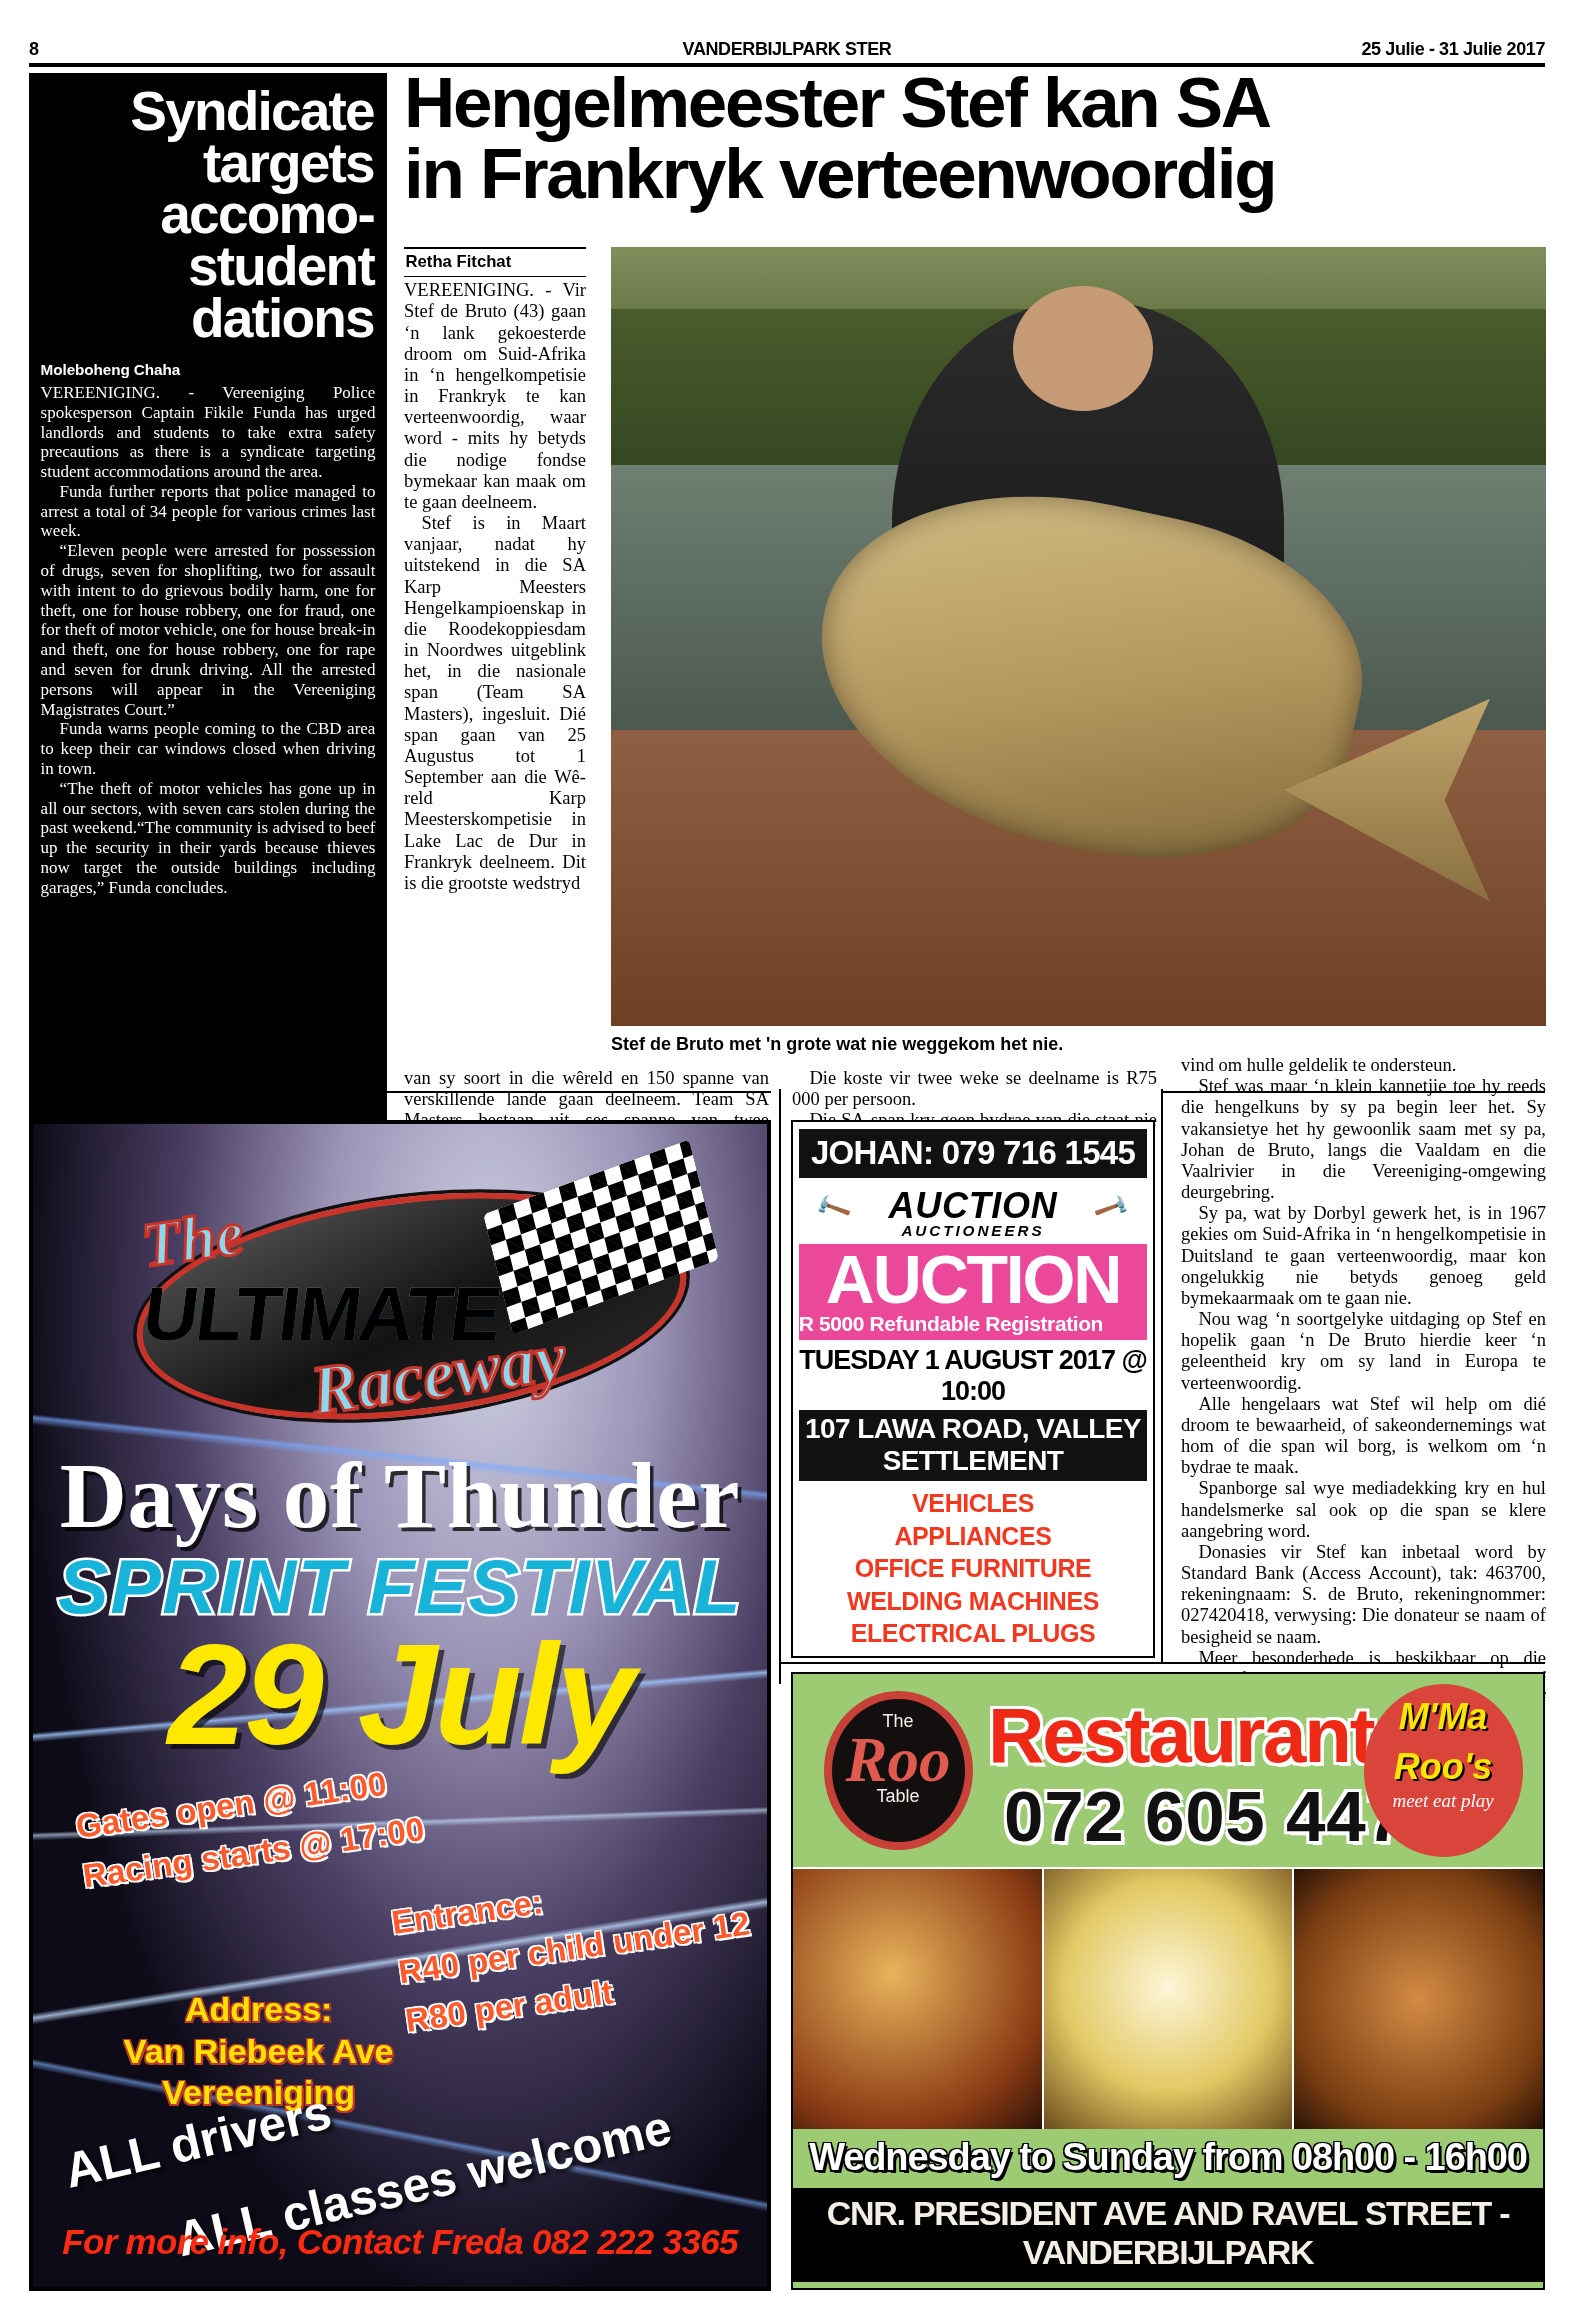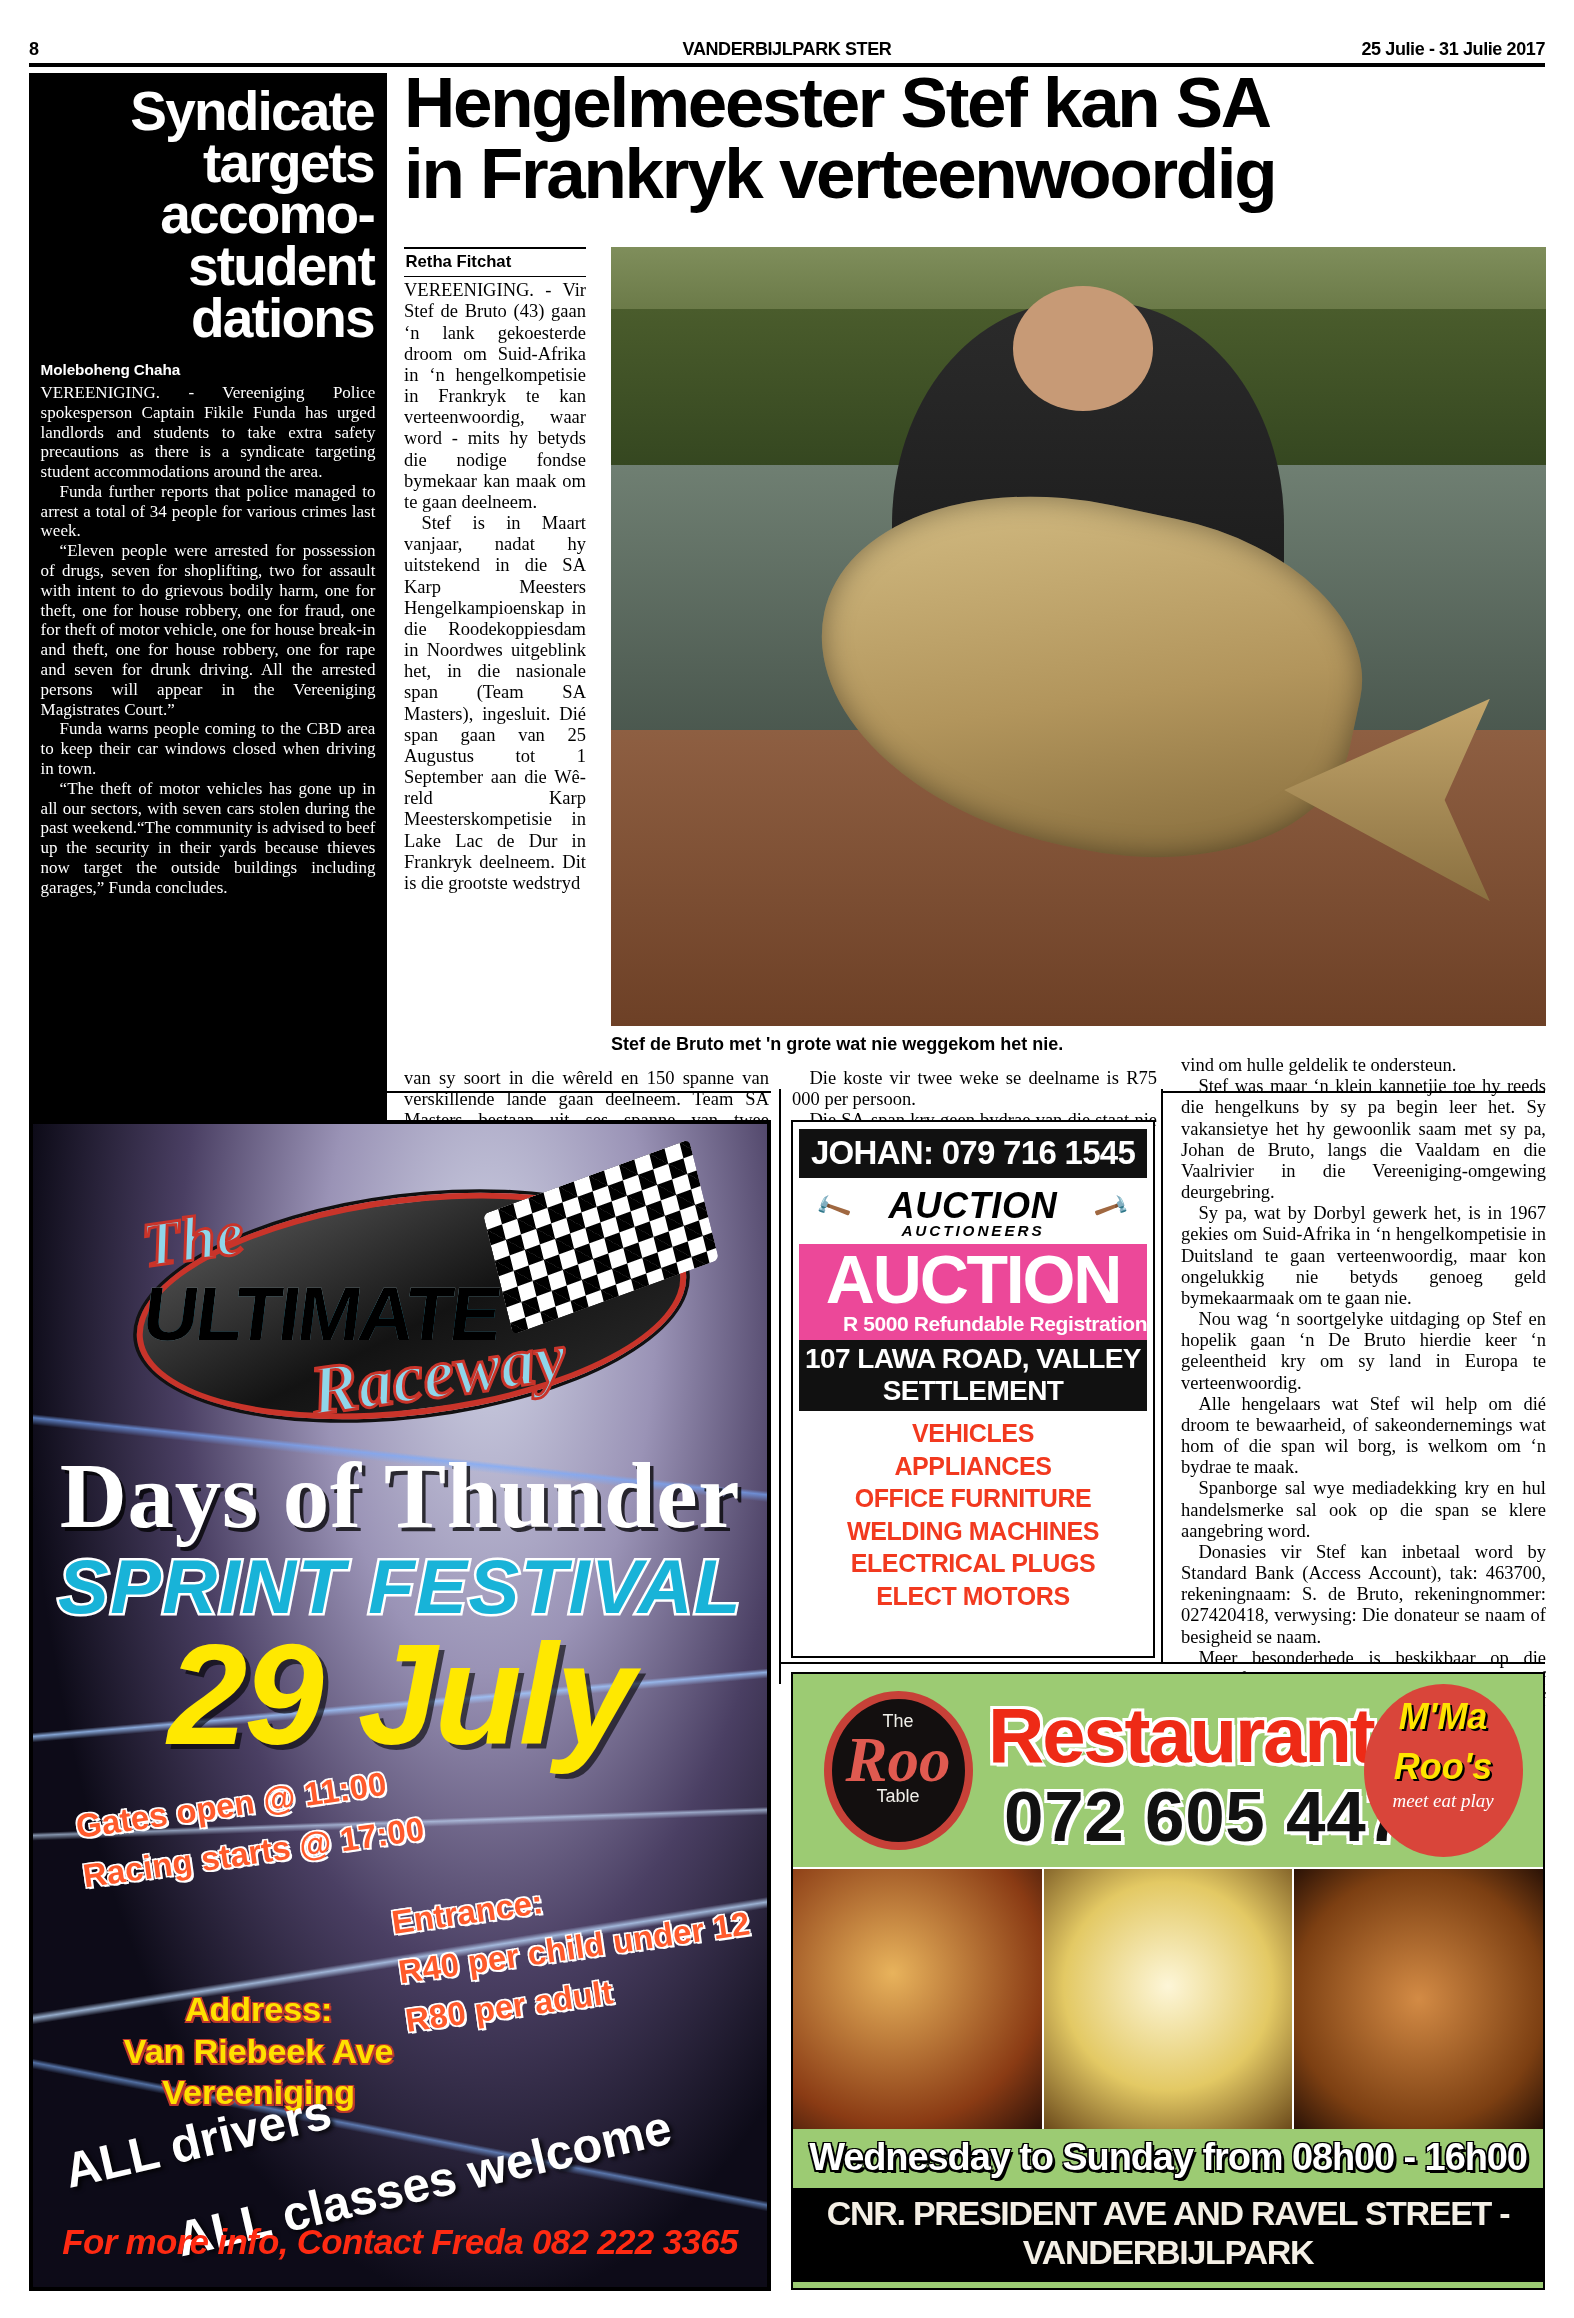--- a/index.html
+++ b/index.html
@@ -271,21 +271,21 @@
   .gavel { position:absolute; top: 16px; font-size: 25px; }
   .gavel.l { left: 25px; transform: rotate(-28deg); }
   .gavel.r { right: 25px; transform: rotate(28deg) scaleX(-1); }
   .au-band { background: #ec4899; margin: 0 5.8px; padding: 0 0 4.4px; }
   .au-word {
     color: #fff; text-align:center;
     font-family: "Liberation Sans", sans-serif; font-weight: bold;
     font-size: 68px; line-height: .95; letter-spacing: -2.2px; padding-top: 2.9px;
   }
   .au-refund {
-    color: #fff; text-align:right;
+    color: #fff; text-align:left;
     font-family: "Liberation Sans", sans-serif; font-weight: bold;
     font-size: 21px; letter-spacing: -0.4px;
   }
   .au-when {
     text-align:center; font-family: "Liberation Sans", sans-serif; font-weight: bold;
     font-size: 27px; padding: 5.1px 0 2.9px; letter-spacing: -1px; margin: 0 5.8px;
   }
   .au-where {
     background: #111; color: #fff; text-align:center; margin: 0 5.8px;
     font-family: "Liberation Sans", sans-serif; font-weight: bold;
@@ -492,20 +492,21 @@
       <span class="gavel r">🔨</span>
       <div class="name">AUCTION</div>
       <div class="sub">AUCTIONEERS</div>
     </div>
 
     <div class="au-band">
       <div class="au-word">AUCTION</div>
       <div class="au-refund">R 5000 Refundable Registration</div>
     </div>
 
+    <div class="au-when">TUESDAY 1 AUGUST 2017 @ 10:00</div>
     <div class="au-where">107 LAWA ROAD, VALLEY SETTLEMENT</div>
 
     <div class="au-items">
       <div>VEHICLES</div>
       <div>APPLIANCES</div>
       <div>OFFICE FURNITURE</div>
       <div>WELDING MACHINES</div>
       <div>ELECTRICAL PLUGS</div>
       <div>ELECT MOTORS</div>
 

